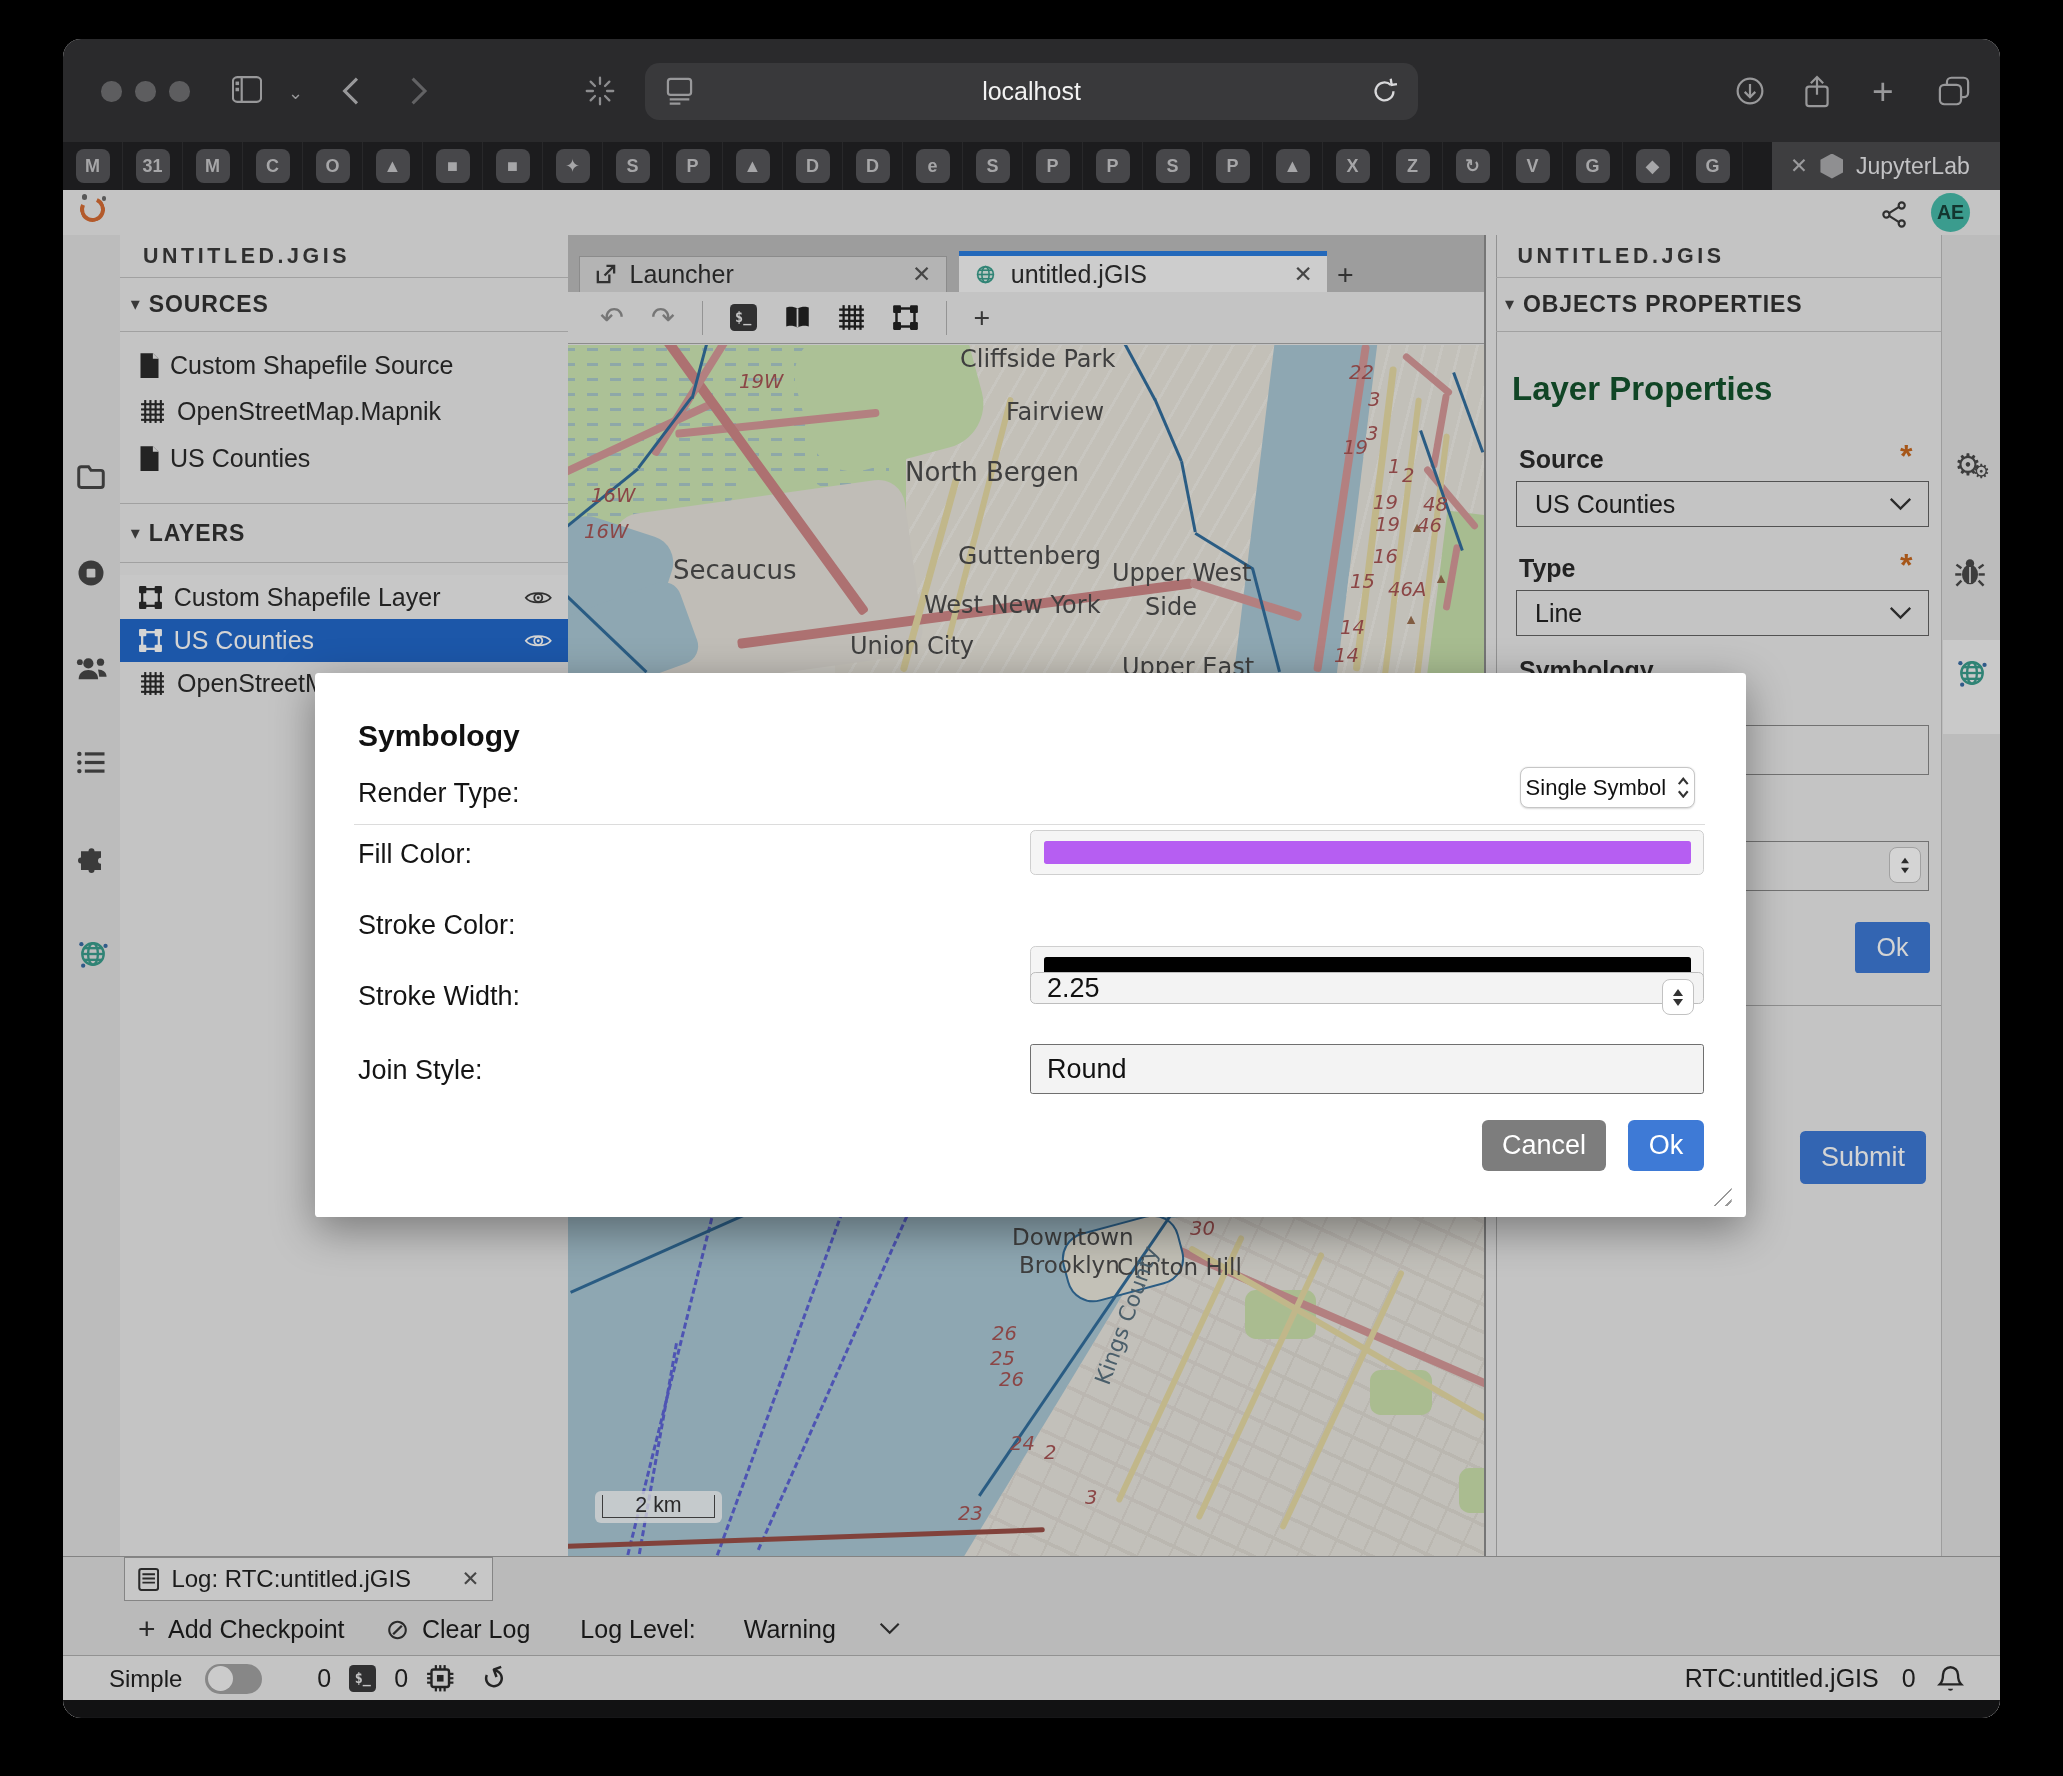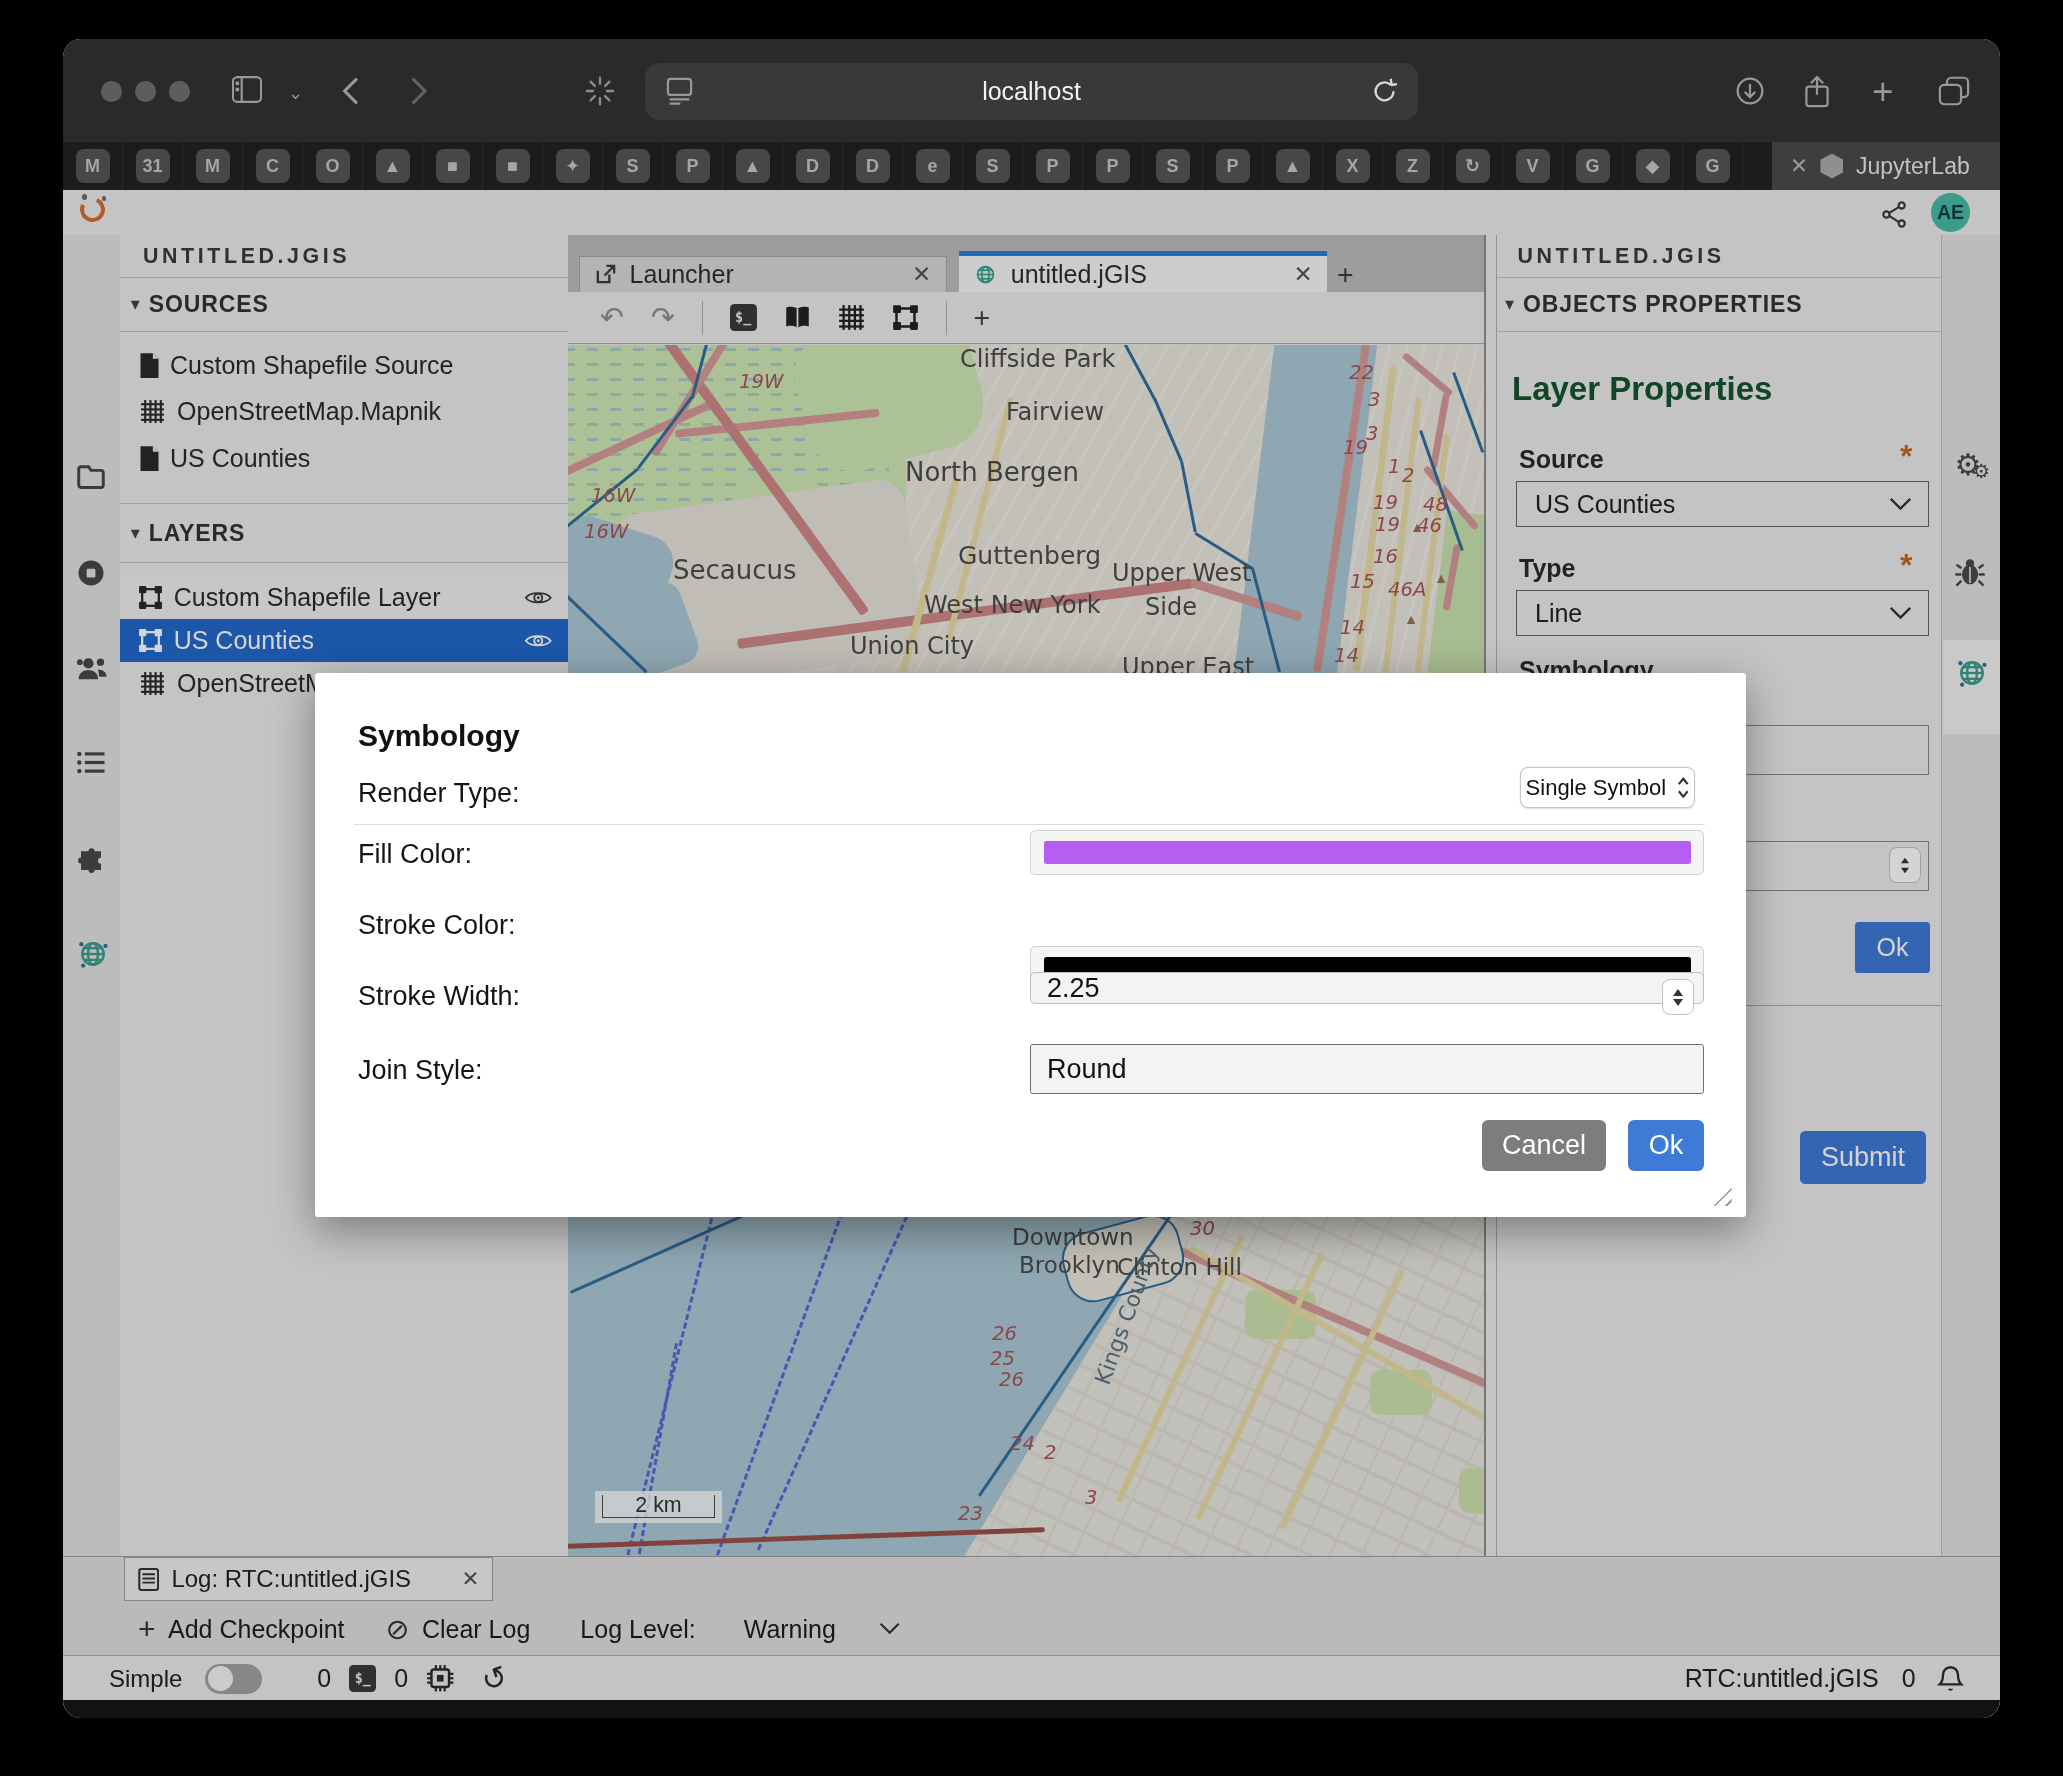--- a/index.html
+++ b/index.html
@@ -53,21 +53,21 @@
              font-family:"DejaVu Sans Mono",monospace;font-size:13.4px;font-weight:bold;
              display:flex;align-items:center;justify-content:center;}
   
   #map{position:absolute;left:505px;top:306px;width:916px;height:1211px;background:#efece5;overflow:hidden;}
   .road{position:absolute;transform-origin:0 0;border-radius:3.6px;}
   .bnd{position:absolute;height:0;border-top:3.6px solid #336f9e;transform-origin:0 0;}
   .fry{position:absolute;border-left:3.6px dashed #5e66d8;transform-origin:0 0;}
   .maplabel{position:absolute;white-space:nowrap;font-family:"DejaVu Sans",sans-serif;}
   .tri{position:absolute;font-size:14.3px;color:#9c7050;}
   #scalebar{position:absolute;left:27px;top:1146px;width:127px;height:32px;background:rgba(255,255,255,.78);
-            border-radius:1px;}
+            border-radius:6px;}
   #scalebar .bracket{position:absolute;left:7.1px;right:7.1px;top:3.6px;bottom:5.3px;
             border:1.8px solid #4a4a4a;border-top:none;}
   #scalebar .sctext{position:absolute;width:100%;text-align:center;top:1.8px;font-size:21.4px;color:#333;}
   
   .field-select{position:absolute;left:1453px;width:413px;height:46px;border:1.8px solid #636363;
       display:flex;align-items:center;box-sizing:border-box;padding-left:18px;}
   .field-select .val{font-size:25px;color:#222;}
   .rlabel{position:absolute;left:1456px;font-size:25px;font-weight:bold;color:#2b2b2b;}
   .req{position:absolute;left:1837px;color:#c8681f;font-size:32px;font-weight:bold;}
   .bluebtn{background:#3e7ad6;color:#fff;display:flex;align-items:center;justify-content:center;border-radius:5.3px;}

